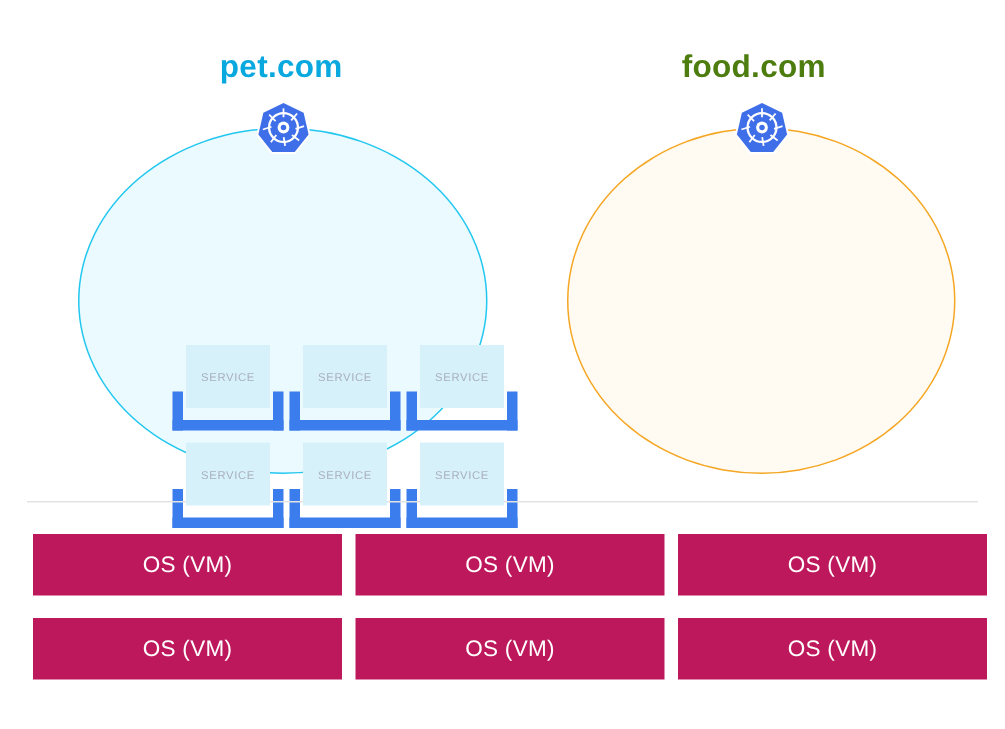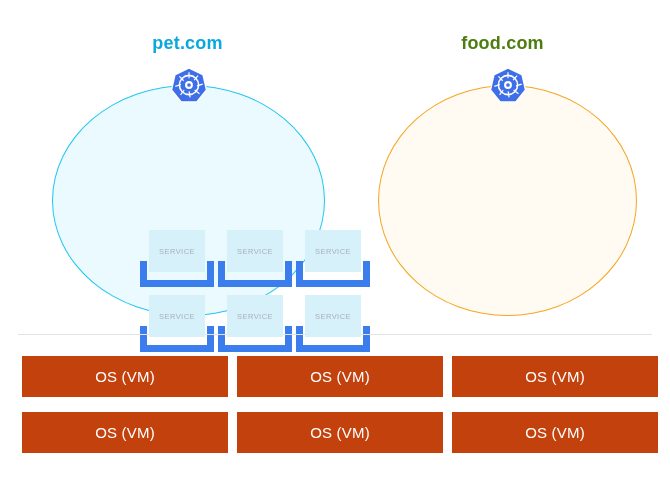--- a/index.html
+++ b/index.html
@@ -7,21 +7,21 @@
     width:670px;height:486px;
     background:#ffffff;
     font-family:"Liberation Sans","DejaVu Sans",sans-serif;
     overflow:hidden;position:relative;
   }
   #stage{position:relative;width:670px;height:486px;}
 
   
   .cluster-title{
     position:absolute;
-    font-size:18px;
+    font-size:21px;
     font-weight:bold;
     letter-spacing:.2px;
     white-space:nowrap;
     text-align:center;
   }
   #title-pet  {left:0;   top:33px; width:375px; color:#09a8de;}
   #title-food {left:378px;top:33px; width:249px; color:#4d7c0f;}
 
   
   .cluster{position:absolute;}
@@ -47,21 +47,21 @@
   .k8s-badge svg{display:block;width:38px;height:38px;}
 
   
   .service-grid{
     position:absolute;
     display:grid;
     grid-template-columns:repeat(3,74px);
     grid-template-rows:repeat(2,65px);
     column-gap:4px;row-gap:0px;
   }
-  #grid-pet {left:88px; top:145px;}
+  #grid-pet {left:63px; top:145px;}
 
   .service-unit{position:relative;width:74px;height:65px;}
 
   
   .service-bracket{
     position:absolute;
     left:0;bottom:8px;
     width:74px;height:26px;
     box-sizing:border-box;
     border-left:7px solid #3b7ded;
@@ -100,21 +100,21 @@
   .vm-row{
     position:absolute;
     left:22px;width:636px;height:41px;
     display:grid;
     grid-template-columns:repeat(3,206px);
     column-gap:9px;
   }
   #vm-row-1{top:356px;}
   #vm-row-2{top:412px;}
   .vm-bar{
-    background:#c2410c;
+    background:#be185d;
     color:#ffffff;
     display:flex;align-items:center;justify-content:center;
     font-size:15px;
     height:41px;
     letter-spacing:.2px;
     user-select:none;
   }
 </style>
 </head>
 <body>

